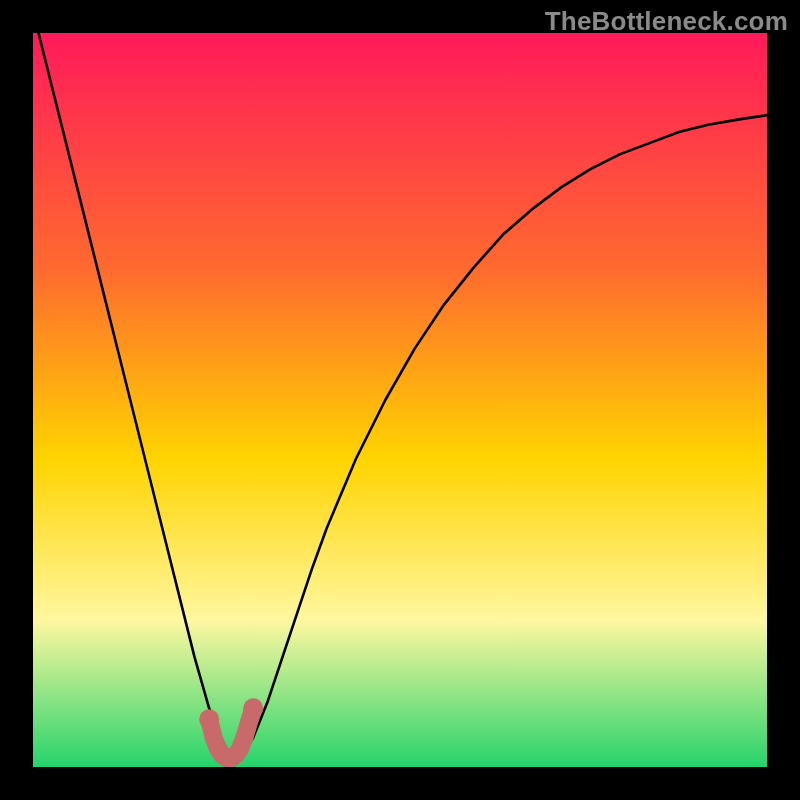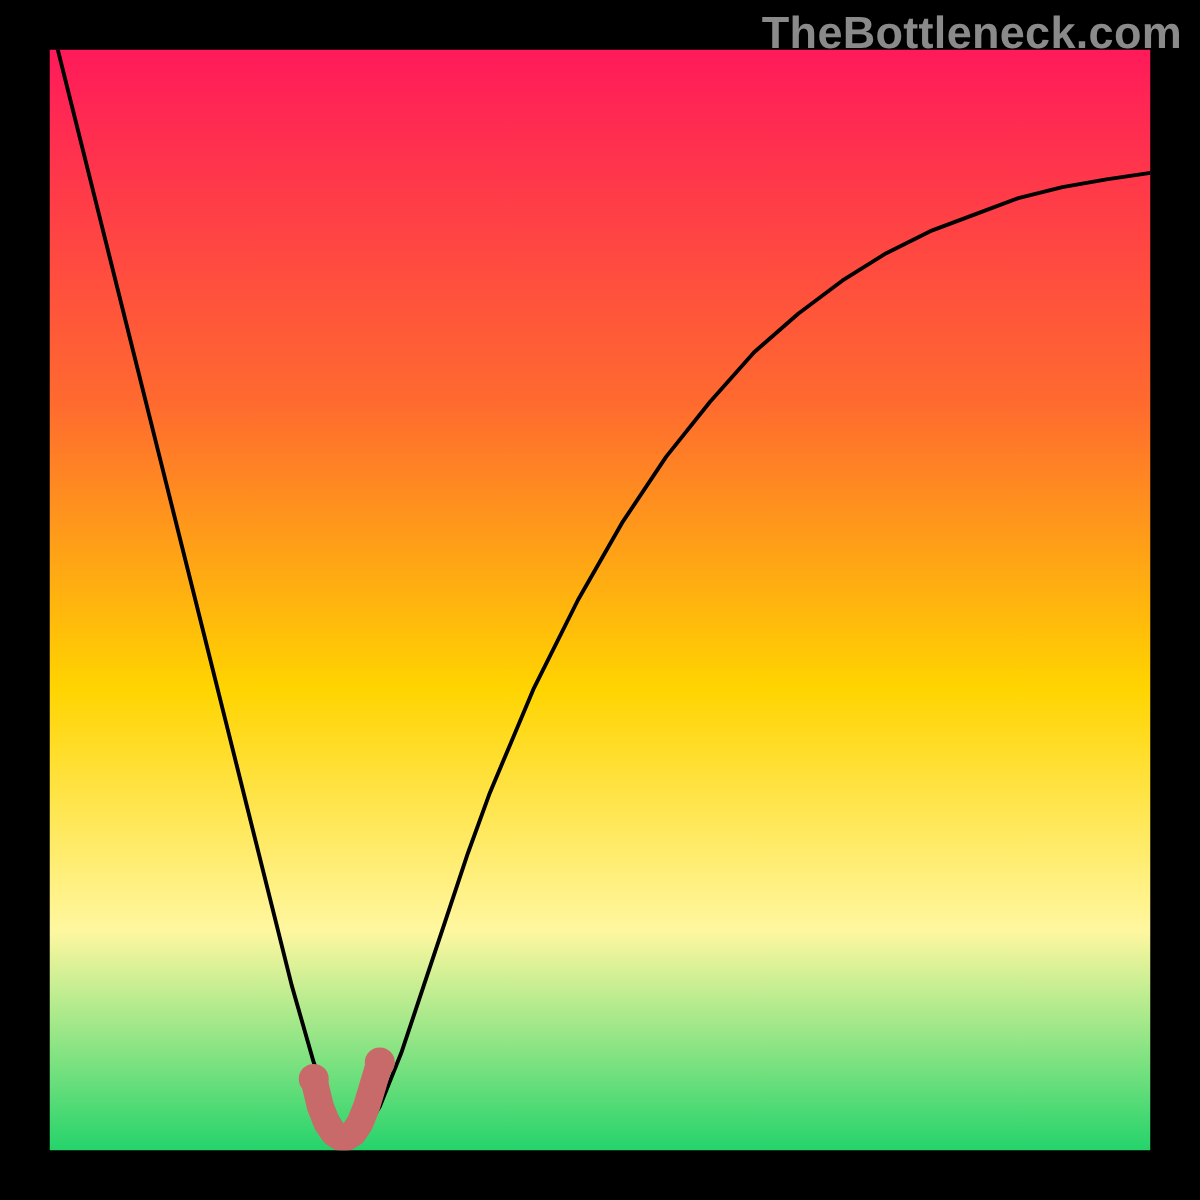--- a/index.html
+++ b/index.html
@@ -23,21 +23,21 @@
     left: 33px;
     top: 33px;
     width: 734px;
     height: 734px;
   }
   .watermark {
     position: absolute;
     top: 6px;
     right: 12px;
     font-family: Arial, Helvetica, sans-serif;
-    font-size: 30px;
+    font-size: 26px;
     font-weight: 600;
     color: #8a8a8a;
     letter-spacing: 0.2px;
   }
 </style>
 </head>
 <body>
 
 <div class="frame">
   <svg class="plot" viewBox="0 0 734 734" preserveAspectRatio="none">

